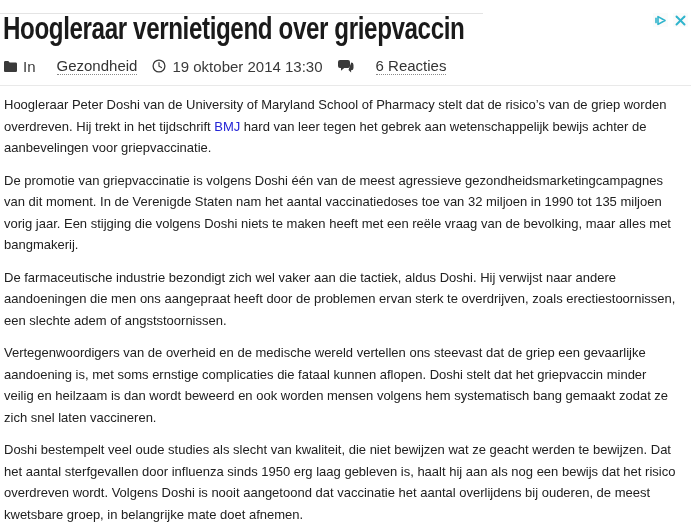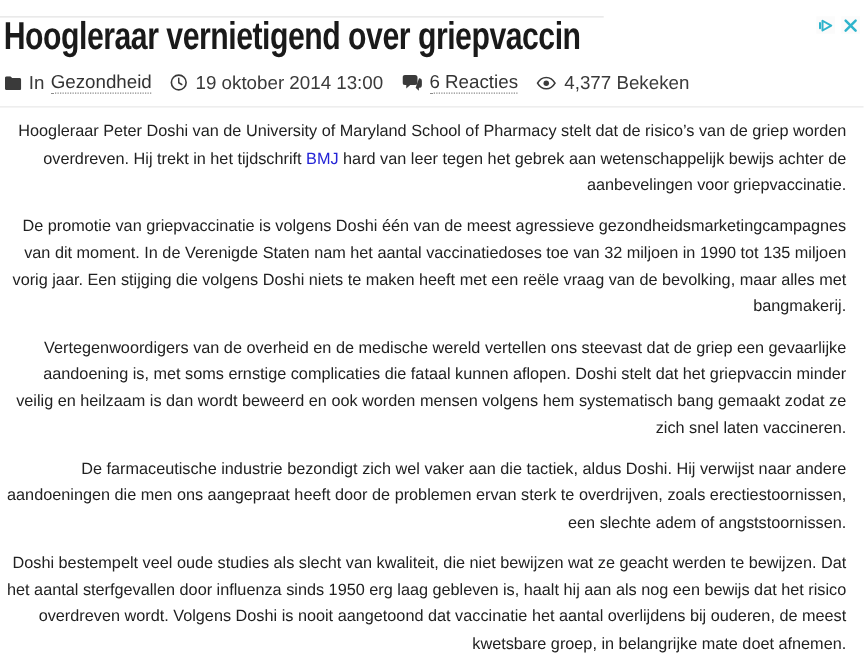--- a/index.html
+++ b/index.html
@@ -48,34 +48,34 @@
     font-size: 15px;
     color: #3a3a3a;
   }
   .meta-item { display: flex; align-items: center; gap: 6px; white-space: nowrap; }
   .meta-item .txt-prefix { margin-right: -1px; }
   .meta a {
     color: #333333;
     text-decoration: none;
     border-bottom: 1px dotted #8a8a8a;
     cursor: pointer;
+    margin-left: 16px;
   }
   .meta svg { display: block; }
 
   .divider {
     margin-top: 10px;
     border-top: 1px solid #e9e9e9;
   }
 
   .body {
     padding: 0 14px 0 4px;
     font-size: 13px;
     line-height: 21.5px;
     color: #212121;
-    text-align: right;
   }
   .body p { margin: 0 0 11px 0; }
   .body p:first-child { margin-top: 8px; }
   a.inline-link {
     color: #2424d6;
     text-decoration: none;
     cursor: pointer;
   }
 </style>
 </head>
@@ -110,44 +110,37 @@
       </svg>
       <span class="txt-prefix">In</span>
       <a href="#">Gezondheid</a>
     </span>
 
     <span class="meta-item">
       <svg width="14" height="14" viewBox="0 0 14 14">
         <circle cx="7" cy="7" r="5.9" fill="none" stroke="#3a3a3a" stroke-width="1.3"></circle>
         <path d="M7 3.6 V7.2 L9.4 8.6" fill="none" stroke="#3a3a3a" stroke-width="1.2" stroke-linecap="round"></path>
       </svg>
-      <span>19 oktober 2014 13:00</span>
+      <span>19 oktober 2014 13:30</span>
     </span>
 
     <span class="meta-item">
       <svg width="16" height="13" viewBox="0 0 16 13">
         <path d="M2 0 h8 a2 2 0 0 1 2 2 v4 a2 2 0 0 1 -2 2 H6.2 L3 10.8 V8 H2 a2 2 0 0 1 -2 -2 V2 a2 2 0 0 1 2 -2 z" fill="#3a3a3a"></path>
         <path d="M13.2 2.6 a2.3 2.3 0 0 1 2.3 2.3 v3 a2.3 2.3 0 0 1 -2.3 2.3 h-0.1 v2.3 l-2.6 -2.4" fill="#3a3a3a"></path>
       </svg>
       <a href="#">6 Reacties</a>
     </span>
 
-    <span class="meta-item">
-      <svg width="16" height="11" viewBox="0 0 16 11">
-        <path d="M1 5.5 C3.2 1.7 5.9 1 8 1 C10.1 1 12.8 1.7 15 5.5 C12.8 9.3 10.1 10 8 10 C5.9 10 3.2 9.3 1 5.5 Z" fill="none" stroke="#3a3a3a" stroke-width="1.3"></path>
-        <circle cx="8" cy="5.5" r="2.2" fill="#3a3a3a"></circle>
-      </svg>
-      <span>4,377 Bekeken</span>
-    </span>
 
   </div>
 
   <div class="divider"></div>
 
   <div class="body">
     <p><span>Hoogleraar Peter Doshi van de University of Maryland School of Pharmacy stelt dat de risico’s van de griep worden overdreven. Hij trekt in het tijdschrift </span><a href="#" class="inline-link">BMJ</a><span> hard van leer tegen het gebrek aan wetenschappelijk bewijs achter de aanbevelingen voor griepvaccinatie.</span></p>
     <p>De promotie van griepvaccinatie is volgens Doshi één van de meest agressieve gezondheidsmarketingcampagnes van dit moment. In de Verenigde Staten nam het aantal vaccinatiedoses toe van 32 miljoen in 1990 tot 135 miljoen vorig jaar. Een stijging die volgens Doshi niets te maken heeft met een reële vraag van de bevolking, maar alles met bangmakerij.</p>
+    <p>De farmaceutische industrie bezondigt zich wel vaker aan die tactiek, aldus Doshi. Hij verwijst naar andere aandoeningen die men ons aangepraat heeft door de problemen ervan sterk te overdrijven, zoals erectiestoornissen, een slechte adem of angststoornissen.</p>
     <p>Vertegenwoordigers van de overheid en de medische wereld vertellen ons steevast dat de griep een gevaarlijke aandoening is, met soms ernstige complicaties die fataal kunnen aflopen. Doshi stelt dat het griepvaccin minder veilig en heilzaam is dan wordt beweerd en ook worden mensen volgens hem systematisch bang gemaakt zodat ze zich snel laten vaccineren.</p>
-    <p>De farmaceutische industrie bezondigt zich wel vaker aan die tactiek, aldus Doshi. Hij verwijst naar andere aandoeningen die men ons aangepraat heeft door de problemen ervan sterk te overdrijven, zoals erectiestoornissen, een slechte adem of angststoornissen.</p>
     <p>Doshi bestempelt veel oude studies als slecht van kwaliteit, die niet bewijzen wat ze geacht werden te bewijzen. Dat het aantal sterfgevallen door influenza sinds 1950 erg laag gebleven is, haalt hij aan als nog een bewijs dat het risico overdreven wordt. Volgens Doshi is nooit aangetoond dat vaccinatie het aantal overlijdens bij ouderen, de meest kwetsbare groep, in belangrijke mate doet afnemen.</p>
   </div>
 
 </div>
 
 </body></html>

